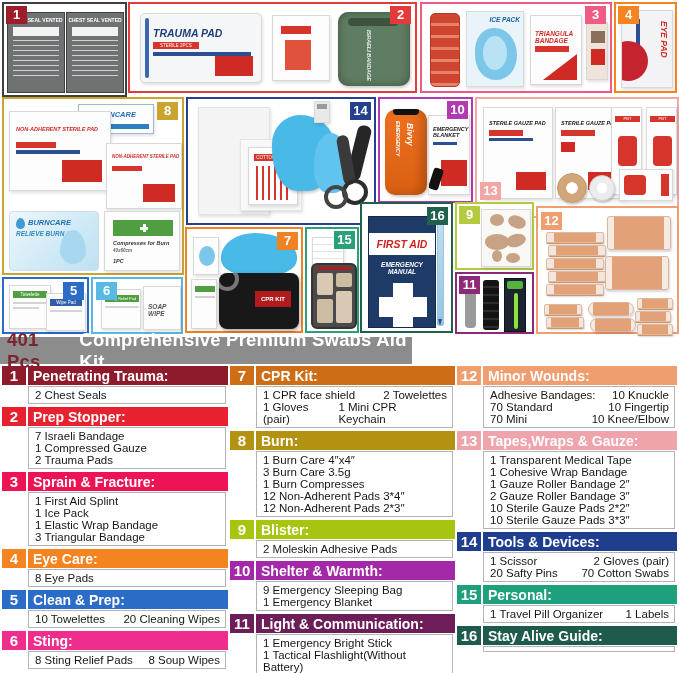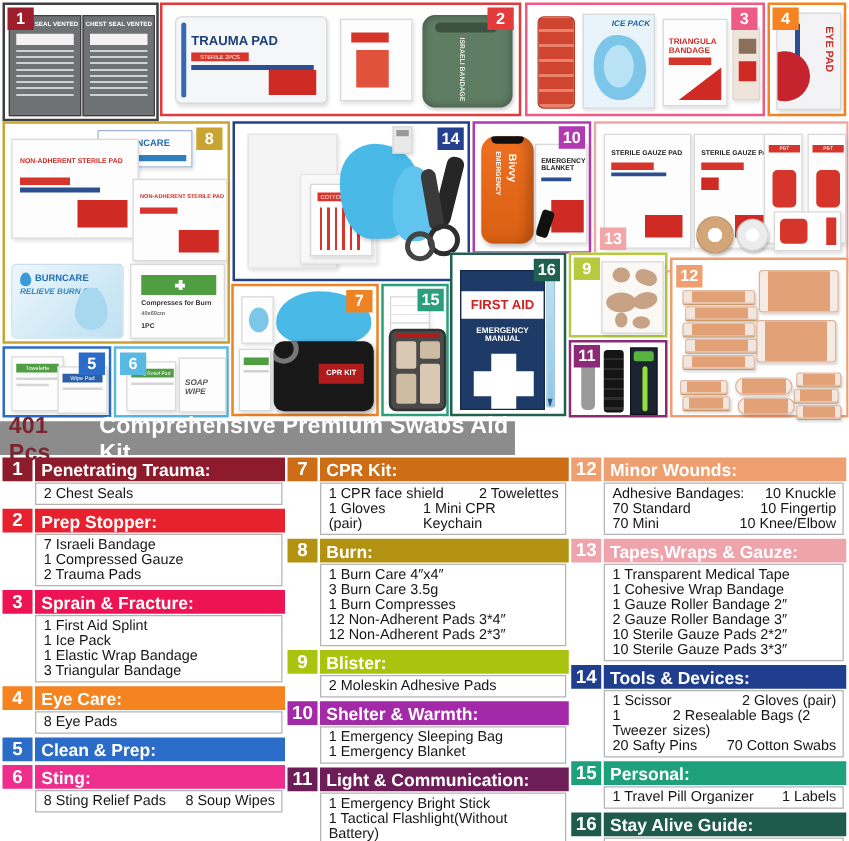--- a/index.html
+++ b/index.html
@@ -8,21 +8,21 @@
 
   
   .pb{position:absolute;border:2px solid var(--c);background:#fff;box-sizing:border-box;}
   .bdg{position:absolute;width:21px;height:18px;background:var(--c);color:#fff;font-weight:bold;
        font-size:13px;line-height:18px;text-align:center;z-index:9;}
   .pk{position:absolute;background:#fdfdfd;border:1px solid #d8d8d8;box-shadow:1px 2px 3px rgba(0,0,0,.12);box-sizing:border-box;overflow:hidden;}
   .softpk{position:absolute;box-sizing:border-box;overflow:hidden;}
   .redrect{position:absolute;background:#cf2b24;}
   .redstrip{position:absolute;background:#d6352c;color:#fff;font-size:4px;line-height:6px;text-align:center;overflow:hidden;}
   .greenstrip{position:absolute;background:#4f9e42;color:#fff;text-align:center;overflow:hidden;}
-  .tinytxt{position:absolute;color:#222;font-weight:bold;}
+  .tinytxt{position:absolute;color:#222;font-weight:bold;font-style:italic;}
   .t4{font-size:4.5px;line-height:5px;} .t5{font-size:5.5px;line-height:6px;} .t6{font-size:6.5px;line-height:7px;}
   .t7{font-size:7.5px;line-height:8px;} .t8{font-size:8.5px;line-height:9px;} .t10{font-size:10.5px;line-height:11px;}
   .seal{position:absolute;top:8px;width:56px;height:79px;background:#6f7273;border:1px solid #3f3f3f;}
   .seal .sl{position:absolute;left:5px;right:5px;background:
       repeating-linear-gradient(#cfd2d2 0 1.5px,transparent 1.5px 5px);}
   .seal .white-band{position:absolute;left:5px;right:5px;top:14px;height:9px;background:#f2f2f2;}
   .seal-title{position:absolute;top:4px;left:0;right:0;text-align:center;color:#fff;font-weight:bold;font-size:5px;line-height:6px;}
   .crossbox{position:absolute;background:#fff;}
   .vtext{writing-mode:vertical-rl;text-orientation:mixed;}
   .roll{position:absolute;border-radius:5px;}
@@ -385,20 +385,26 @@
           <div class="line single">
             <span>8 Eye Pads</span>
           </div>
         </div>
     </div>
     <div class="entry" style="--c: #2b6cc8;">
       <div class="ehead">
           <div class="enum">5</div>
           <div class="etitle">Clean &amp; Prep:</div>
         </div>
+      <div class="eitems">
+          <div class="line">
+            <span>10 Towelettes</span>
+            <span>20 Cleaning Wipes</span>
+          </div>
+        </div>
     </div>
     <div class="entry" style="--c: #ee2d8d;">
       <div class="ehead">
           <div class="enum">6</div>
           <div class="etitle">Sting:</div>
         </div>
       <div class="eitems">
           <div class="line">
             <span>8 Sting Relief Pads</span>
             <span>8 Soup Wipes</span>
@@ -458,21 +464,21 @@
           </div>
         </div>
     </div>
     <div class="entry" style="--c: #a429a9;">
       <div class="ehead">
           <div class="enum">10</div>
           <div class="etitle">Shelter &amp; Warmth:</div>
         </div>
       <div class="eitems">
           <div class="line single">
-            <span>1 Emergency Sleeping Bag</span>
+            <span>9 Emergency Sleeping Bag</span>
           </div>
           <div class="line single">
             <span>1 Emergency Blanket</span>
           </div>
         </div>
     </div>
     <div class="entry" style="--c: #6d1e59;">
       <div class="ehead">
           <div class="enum">11</div>
           <div class="etitle">Light &amp; Communication:</div>
@@ -539,24 +545,20 @@
       <div class="ehead">
           <div class="enum">14</div>
           <div class="etitle">Tools &amp; Devices:</div>
         </div>
       <div class="eitems">
           <div class="line">
             <span>1 Scissor</span>
             <span>2 Gloves (pair)</span>
           </div>
           <div class="line">
-            <span>1 Tweezer</span>
-            <span>2 Resealable Bags (2 sizes)</span>
-          </div>
-          <div class="line">
             <span>20 Safty Pins</span>
             <span>70 Cotton Swabs</span>
           </div>
         </div>
     </div>
     <div class="entry" style="--c: #1fa07d;">
       <div class="ehead">
           <div class="enum">15</div>
           <div class="etitle">Personal:</div>
         </div>

